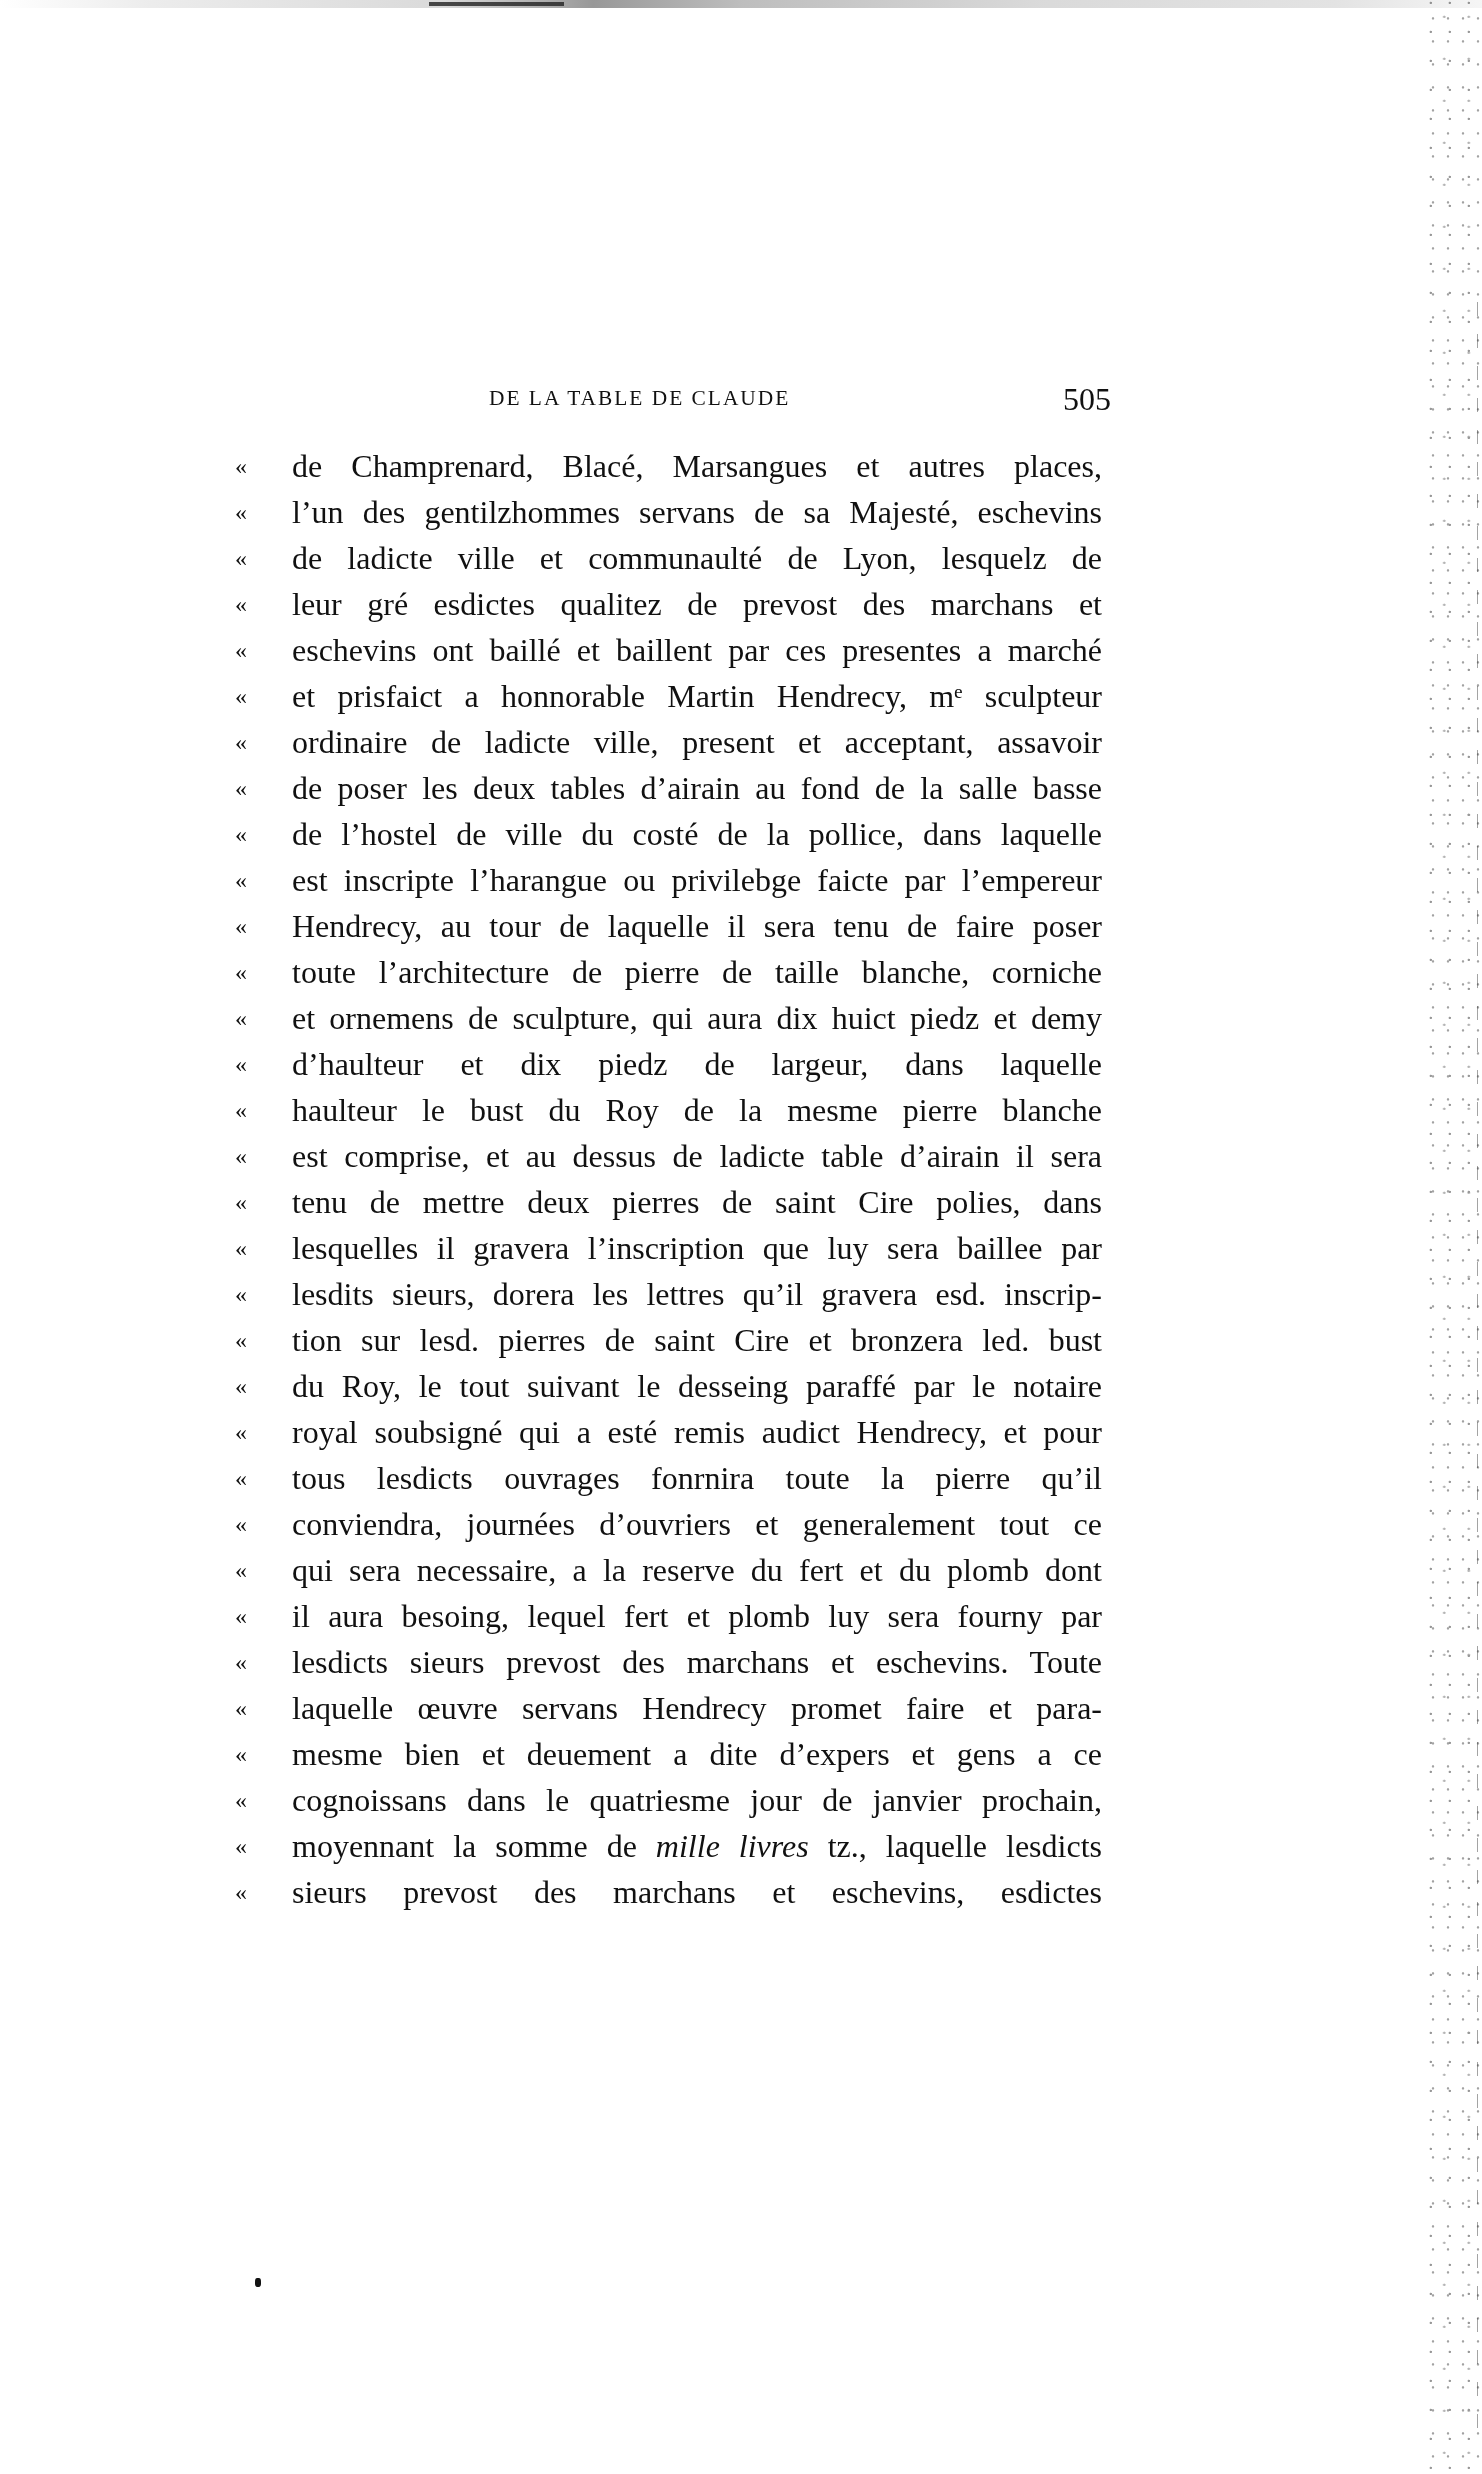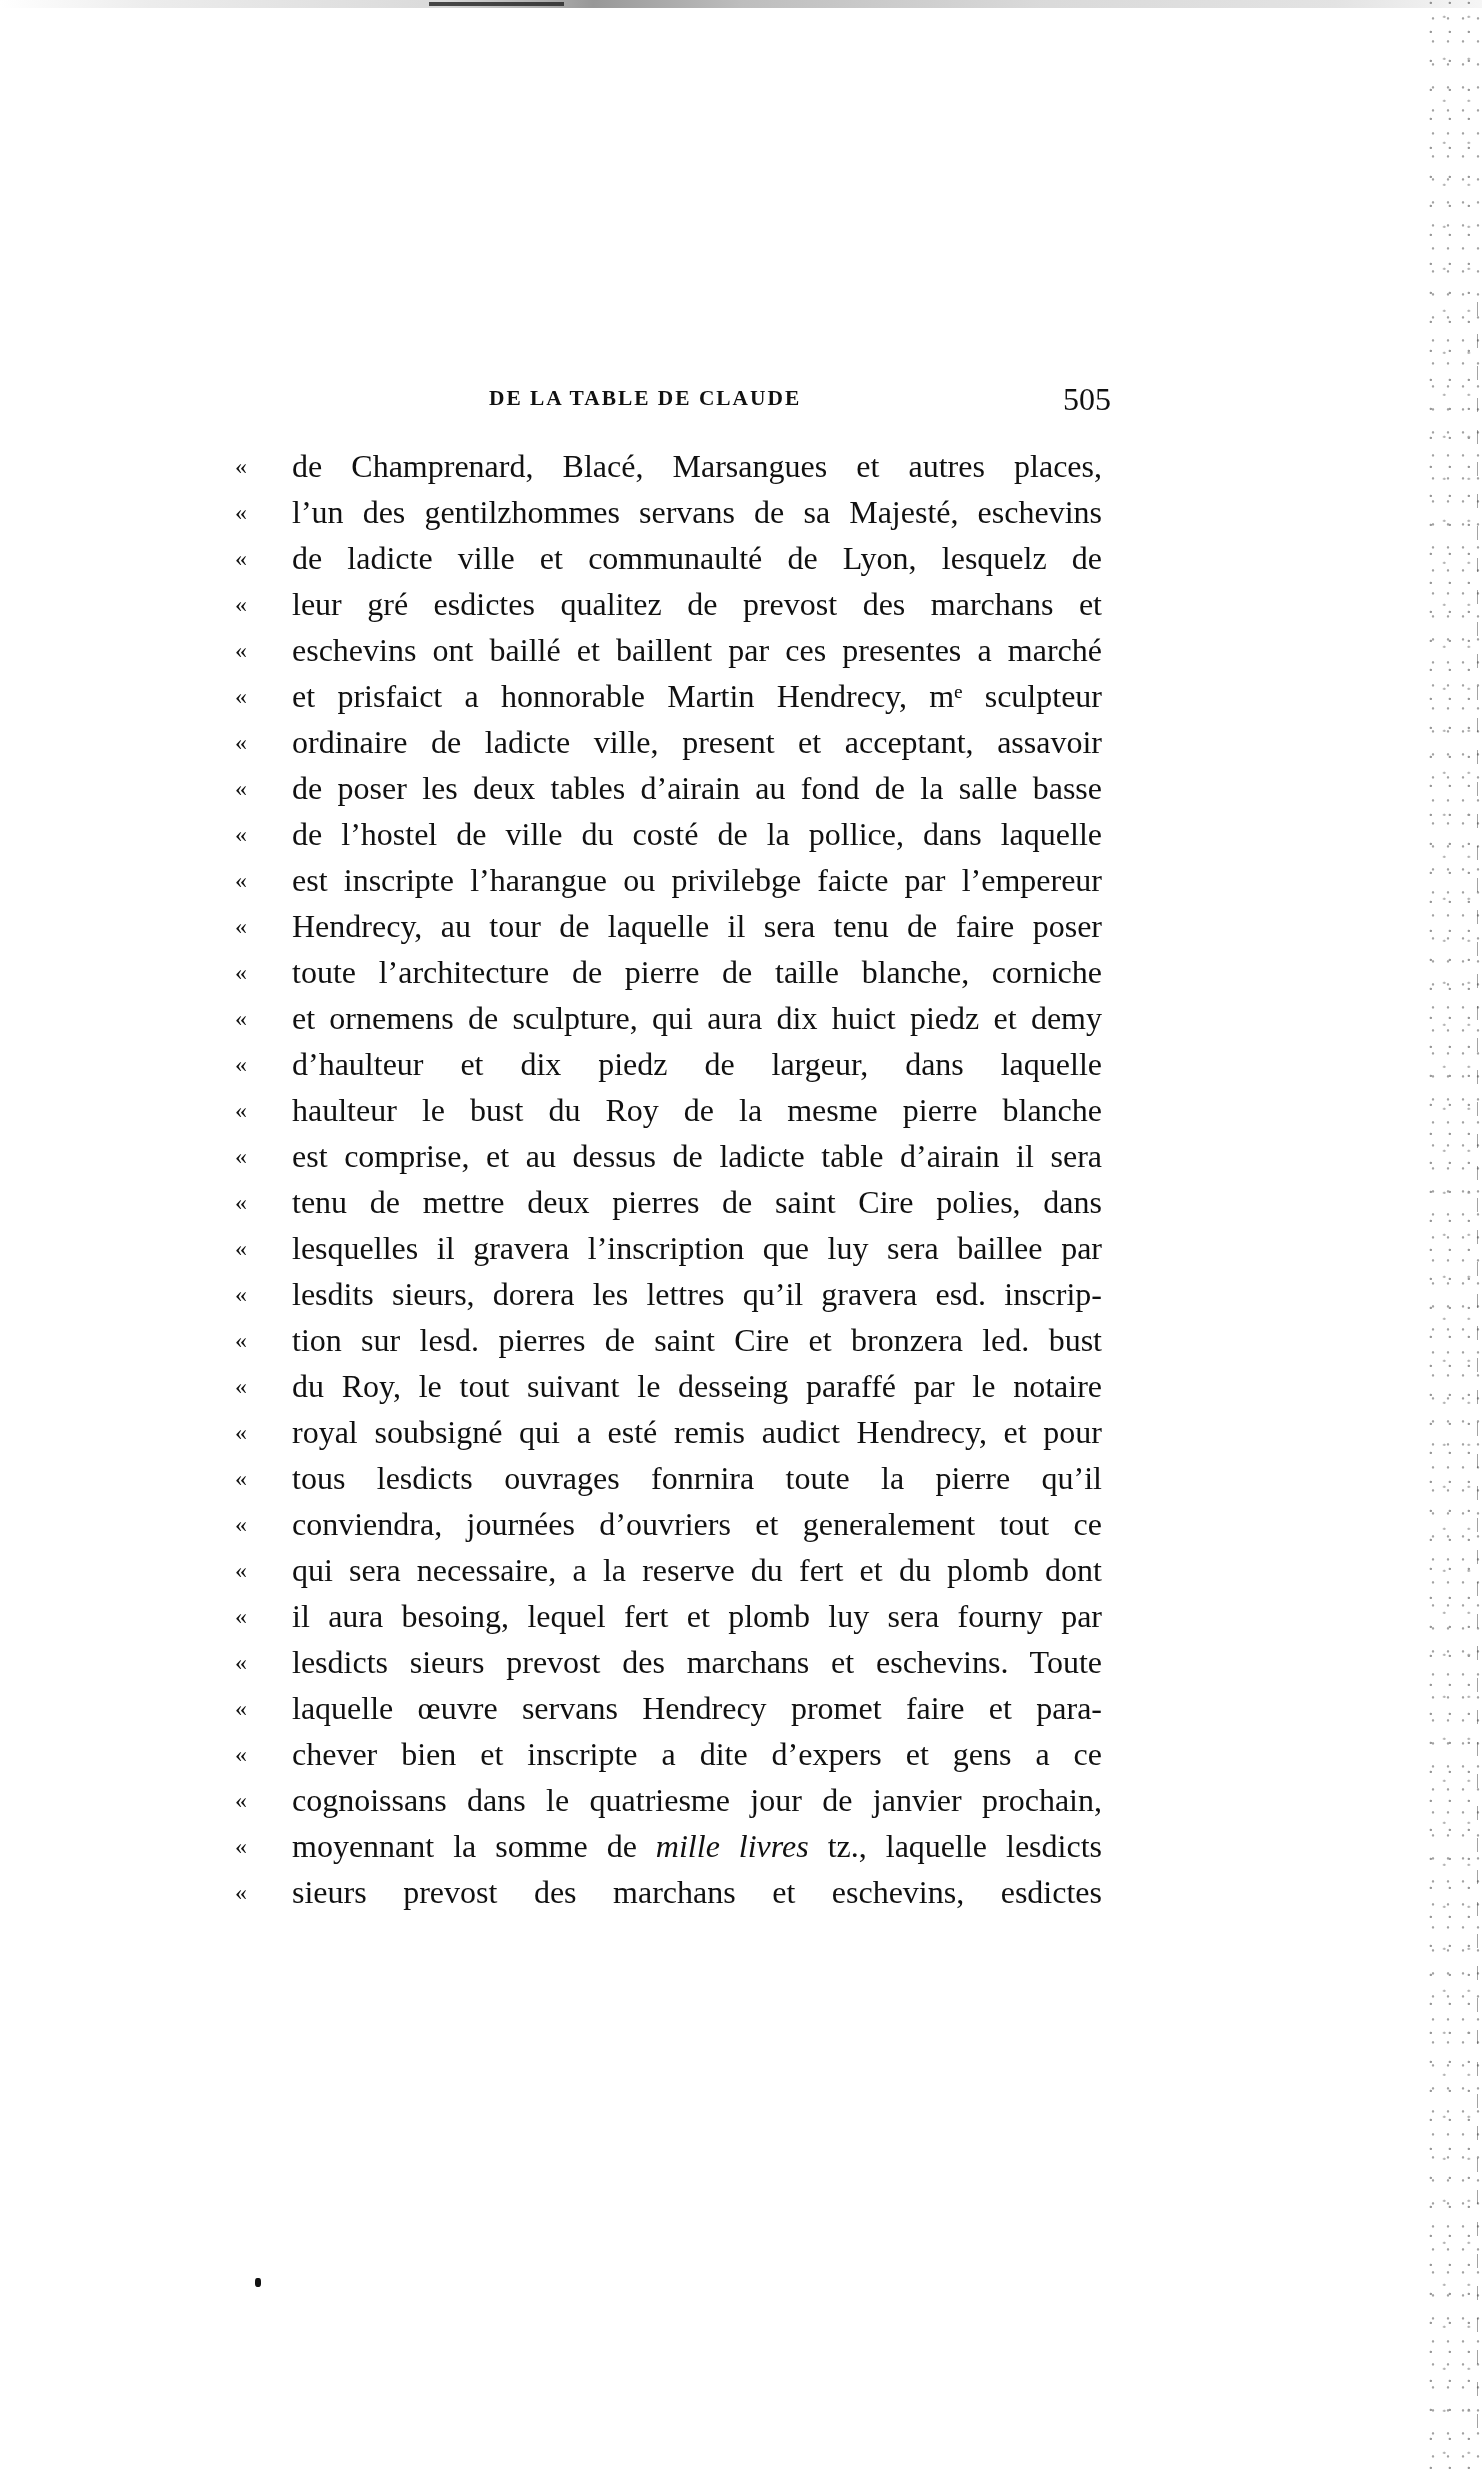--- a/index.html
+++ b/index.html
@@ -12,21 +12,21 @@
   .scan-right { position: absolute; right: 0; top: 0; width: 56px; height: 2475px;
                 background-image:
                   radial-gradient(circle at 20% 10%, #555 0.8px, transparent 1.6px),
                   radial-gradient(circle at 70% 40%, #777 0.8px, transparent 1.6px),
                   radial-gradient(circle at 40% 80%, #666 0.8px, transparent 1.6px);
                 background-size: 19px 29px, 24.6px 42px, 15px 23px; opacity: 0.6; }
   .scan-right-line { position: absolute; right: 4.8px; top: 302px; width: 1.6px; height: 2143px;
                      background: repeating-linear-gradient(180deg, #333 0 14.3px, transparent 14.3px 32px); opacity: 0.45; }
   .header { position: absolute; top: 386px; left: 222px; width: 905px; height: 32px; }
   .running-title { position: absolute; left: 267px; top: 0; font-size: 21.4px; letter-spacing: 2px;
-                   font-variant: small-caps; text-transform: uppercase; white-space: nowrap; font-weight: bold; }
+                   font-variant: small-caps; text-transform: uppercase; white-space: nowrap; }
   .page-number { position: absolute; right: 16px; top: -4.8px; font-size: 32px; }
   .body-text { position: absolute; left: 235px; top: 443px; width: 867px; }
   .line { position: relative; height: 46px; line-height: 46px; font-size: 32px;
           white-space: nowrap; display: flex; }
   .quote { width: 37px; flex: 0 0 37px; font-size: 24px; }
   .text { flex: 1 1 auto; text-align: justify; text-align-last: justify; margin-left: 20px; }
   .text em { font-style: italic; }
   .speck { position: absolute; left: 255px; top: 2278px; width: 5.6px; height: 8.7px; background: #111; border-radius: 40%; }
 </style>
 </head>
@@ -150,21 +150,21 @@
     <div class="line">
       <span class="quote">«</span>
       <span class="text">lesdicts sieurs prevost des marchans et eschevins. Toute</span>
     </div>
     <div class="line">
       <span class="quote">«</span>
       <span class="text">laquelle œuvre servans Hendrecy promet faire et para-</span>
     </div>
     <div class="line">
       <span class="quote">«</span>
-      <span class="text">chever bien et inscripte a dite d’expers et gens a ce</span>
+      <span class="text">mesme bien et deuement a dite d’expers et gens a ce</span>
     </div>
     <div class="line">
       <span class="quote">«</span>
       <span class="text">cognoissans dans le quatriesme jour de janvier prochain,</span>
     </div>
     <div class="line">
       <span class="quote">«</span>
       <span class="text">moyennant la somme de <em>mille livres</em> tz., laquelle lesdicts</span>
     </div>
     <div class="line">

